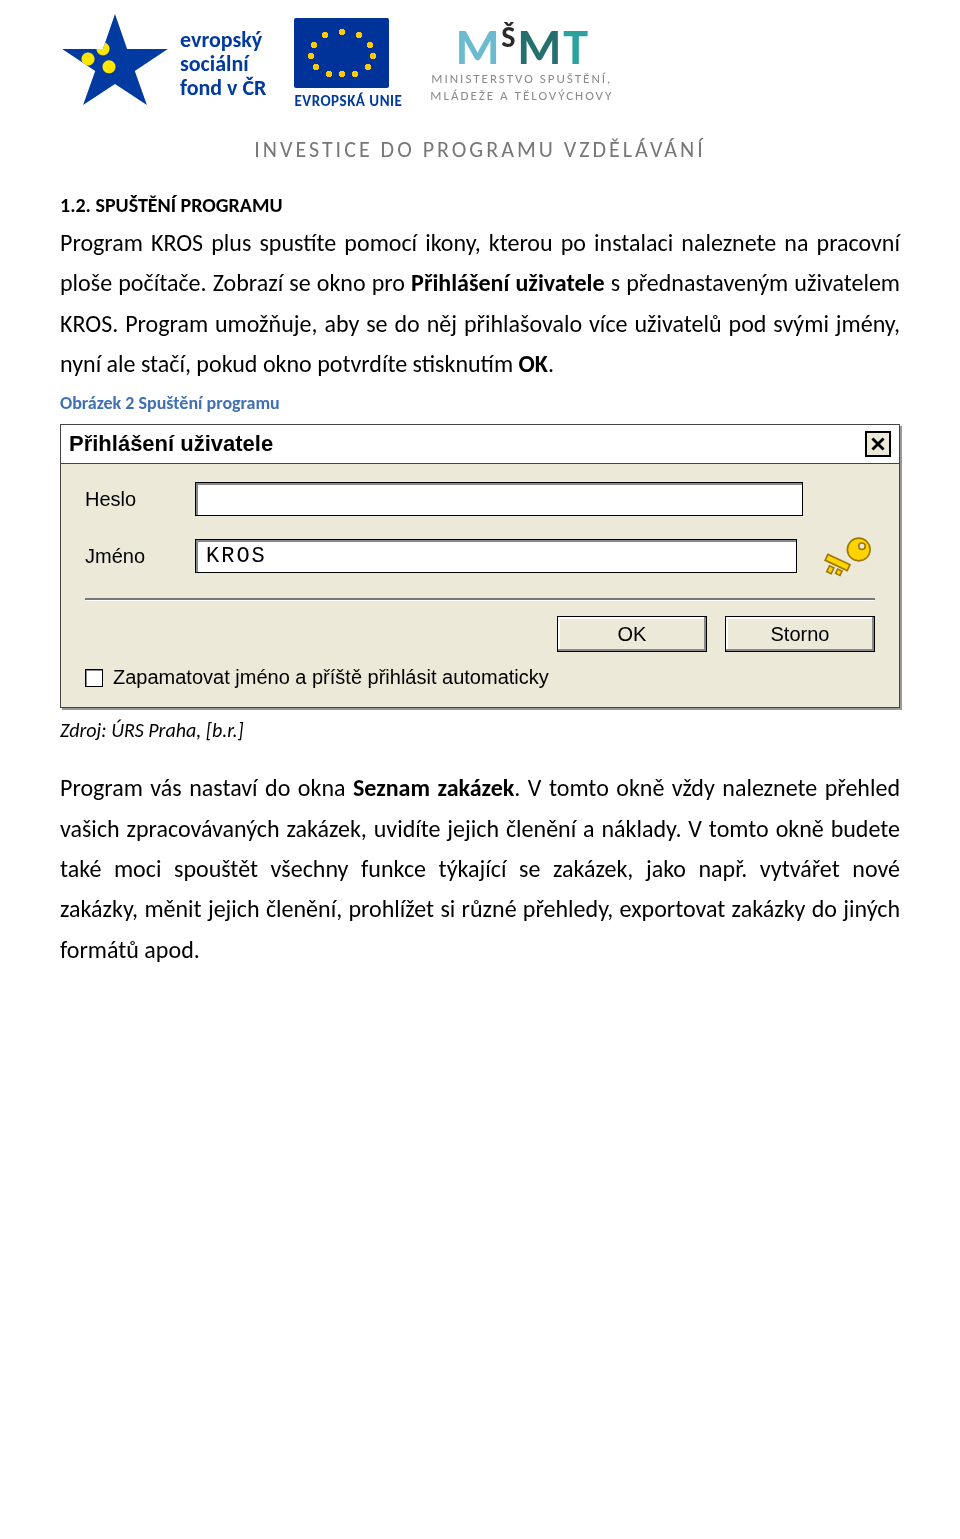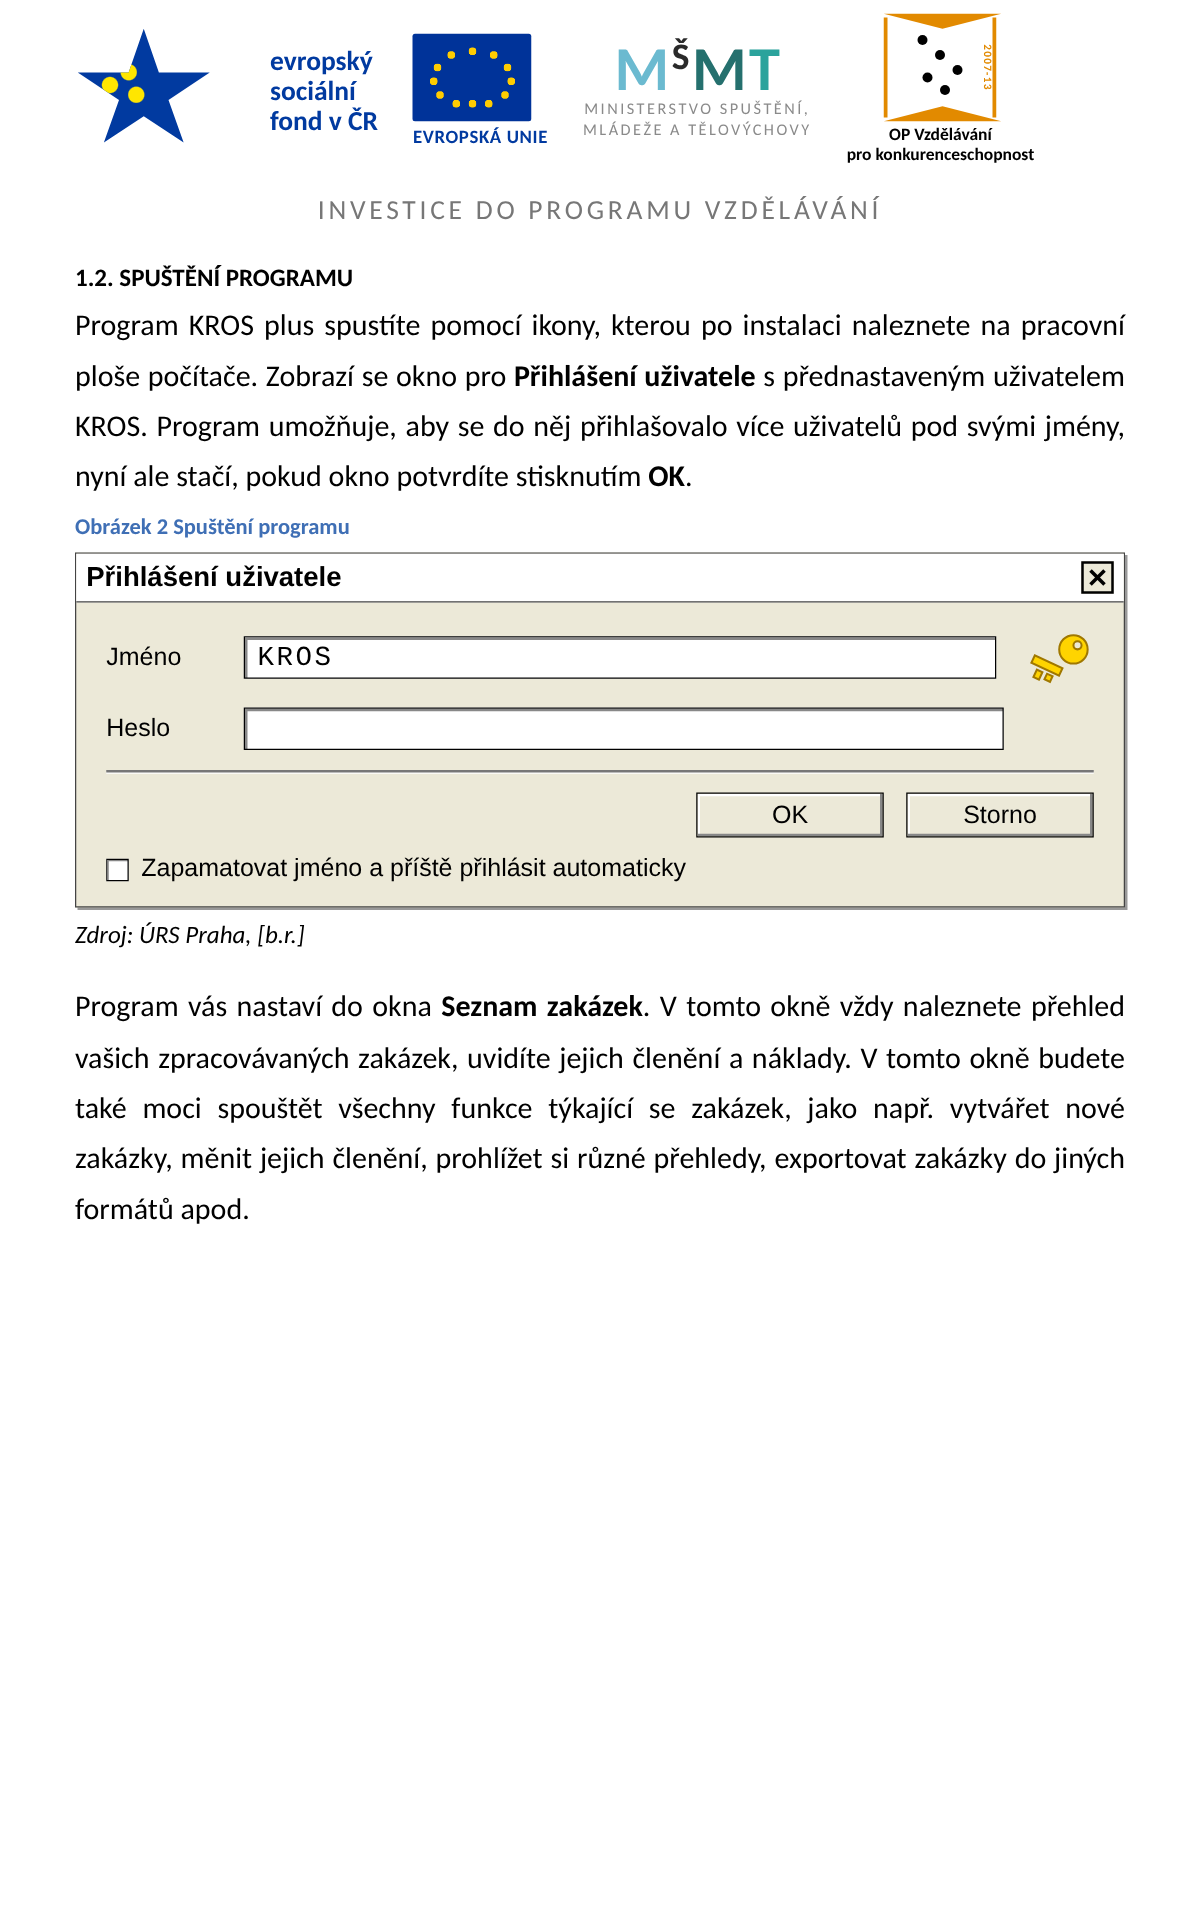--- a/index.html
+++ b/index.html
@@ -27,21 +27,21 @@
     position: relative;
   }
   .esf-star::after{
     content:"";
     position:absolute; left:10px; top:18px; width:60px; height:60px;
     background: radial-gradient(circle at 30% 45%, #ffe600 0 6px, transparent 7px),
                 radial-gradient(circle at 55% 28%, #ffe600 0 6px, transparent 7px),
                 radial-gradient(circle at 65% 58%, #ffe600 0 6px, transparent 7px);
     clip-path: polygon(0 40%, 60% 0, 100% 30%, 90% 90%, 30% 100%);
   }
-  .esf-text { font-size:22px; font-weight:700; color:#013aa0; line-height:1.1;margin-left:36px; }
+  .esf-text { font-size:22px; font-weight:700; color:#013aa0; line-height:1.1; }
   .esf-text small{ display:block; font-size:22px; font-weight:700; }
   .eu-flag{
     width:95px; height:70px; background:#003399; position:relative; border-radius:2px;
   }
   .eu-flag::before{
     content:""; position:absolute; inset:8px;
     background:
       radial-gradient(circle, #ffcc00 0 3px, transparent 3.5px) 50% 6%/6px 6px no-repeat,
       radial-gradient(circle, #ffcc00 0 3px, transparent 3.5px) 73% 13%/6px 6px no-repeat,
       radial-gradient(circle, #ffcc00 0 3px, transparent 3.5px) 88% 33%/6px 6px no-repeat,
@@ -193,36 +193,20 @@
           </span>
         <span class="m2">M</span>
         <span class="t">T</span>
       </div>
       <div class="lines">
         <div>MINISTERSTVO SPUŠTĚNÍ,</div>
         <div>MLÁDEŽE A TĚLOVÝCHOVY</div>
       </div>
     </div>
 
-    <div class="opvk">
-      <div class="opvk-shape">
-        <div class="dots">
-          <i style="left:6px;top:0"></i>
-            <i style="left:20px;top:12px"></i>
-          <i style="left:34px;top:24px"></i>
-            <i style="left:10px;top:30px"></i>
-          <i style="left:24px;top:40px"></i>
-        </div>
-        <span class="side">2007-13</span>
-      </div>
-      <div class="opvk-caption">
-        <div>OP Vzdělávání</div>
-        <div>pro konkurenceschopnost</div>
-      </div>
-    </div>
   </div>
 
   <div class="invest-line">INVESTICE DO PROGRAMU VZDĚLÁVÁNÍ</div>
 
   <div class="section-title">1.2. SPUŠTĚNÍ PROGRAMU</div>
 
   <p class="body">
     <span>Program KROS plus spustíte pomocí ikony, kterou po instalaci naleznete na pracovní ploše počítače. Zobrazí se okno pro </span><span class="bold">Přihlášení uživatele</span><span> s přednastaveným uživatelem KROS. Program umožňuje, aby se do něj přihlašovalo více uživatelů pod svými jmény, nyní ale stačí, pokud okno potvrdíte stisknutím </span><span class="bold">OK</span><span>.</span>
   </p>
 
@@ -232,36 +216,36 @@
     <div class="dlg-title">
       <span>Přihlášení uživatele</span>
       <span class="dlg-close">
         <svg viewBox="0 0 10 10" width="14" height="14">
           <line x1="1" y1="1" x2="9" y2="9" stroke="#000" stroke-width="2"></line>
           <line x1="9" y1="1" x2="1" y2="9" stroke="#000" stroke-width="2"></line>
         </svg>
       </span>
     </div>
     <div class="dlg-body">
+      <div class="frow">
+        <div class="flabel">Heslo</div>
+        <input class="finput" type="password" value="" style="">
+        <div style="width:52px;flex:0 0 auto;"></div>
+      </div>
       <div class="frow">
         <div class="flabel">Jméno</div>
         <input class="finput" value="KROS" style="">
         <svg class="key-icon" viewBox="0 0 64 64">
           <circle cx="44" cy="24" r="14" fill="#ffd400" stroke="#a07800" stroke-width="2"></circle>
           <circle cx="48" cy="20" r="4" fill="#ece9d8" stroke="#a07800" stroke-width="2"></circle>
           <rect x="6" y="30" width="30" height="8" fill="#ffd400" stroke="#a07800" stroke-width="2" transform="rotate(25 6 30)"></rect>
           <rect x="8" y="44" width="6" height="8" fill="#ffd400" stroke="#a07800" stroke-width="2" transform="rotate(25 8 44)"></rect>
           <rect x="18" y="48" width="6" height="6" fill="#ffd400" stroke="#a07800" stroke-width="2" transform="rotate(25 18 48)"></rect>
         </svg>
       </div>
-      <div class="frow">
-        <div class="flabel">Heslo</div>
-        <input class="finput" type="password" value="" style="">
-        <div style="width:52px;flex:0 0 auto;"></div>
-      </div>
       <div class="divider"></div>
       <div class="btnrow">
         <button class="winbtn">OK</button>
         <button class="winbtn">Storno</button>
       </div>
       <div class="chkrow">
         <span class="chkbox"></span>
         <span>Zapamatovat jméno a příště přihlásit automaticky</span>
       </div>
     </div>

